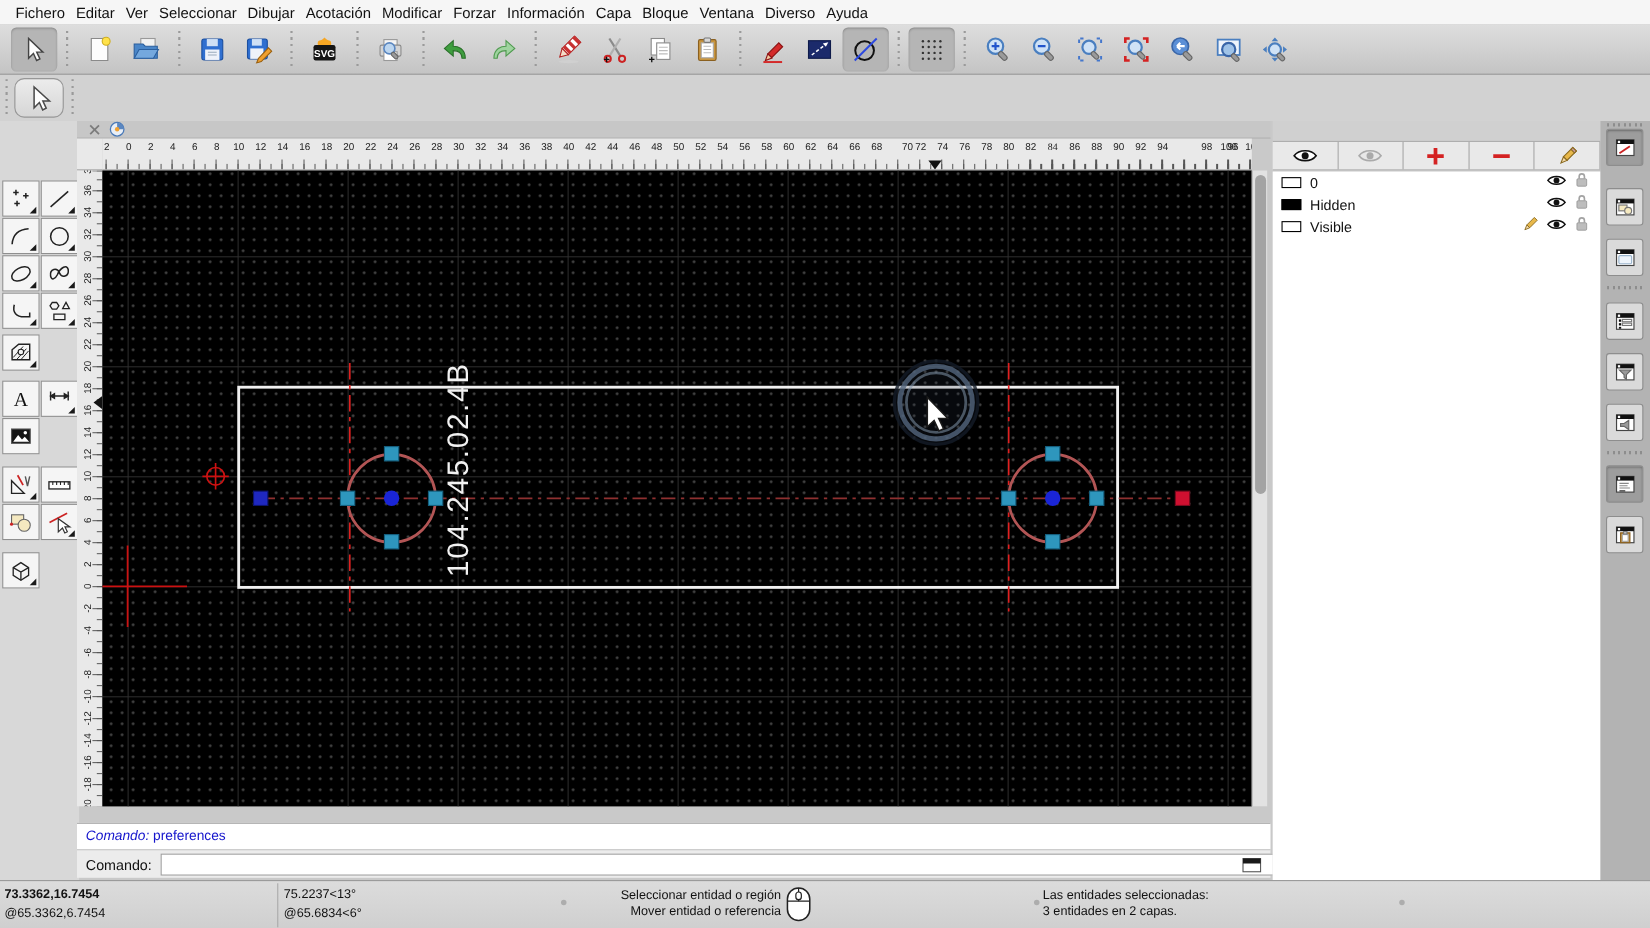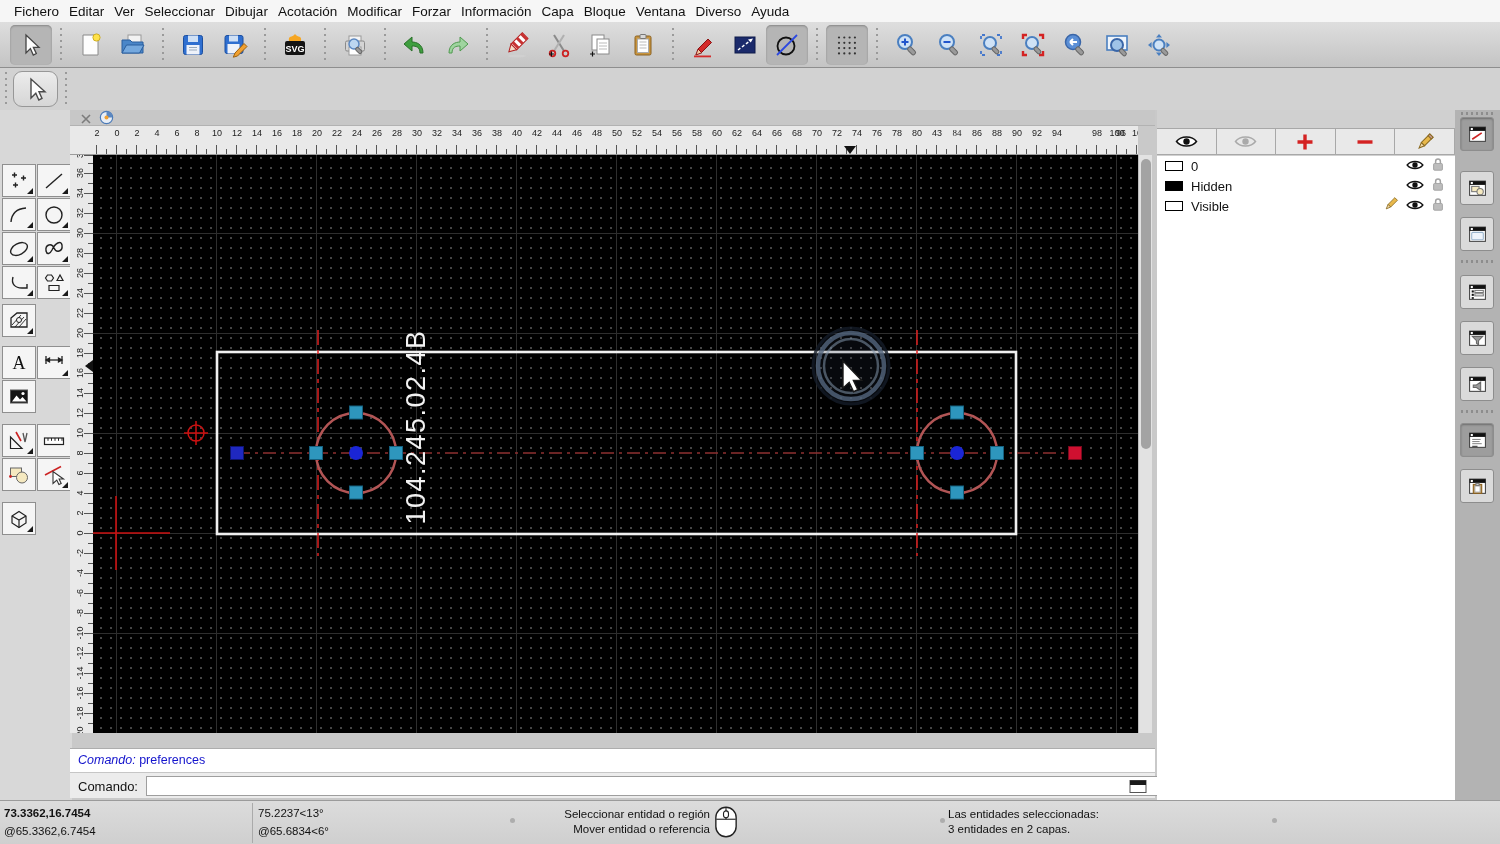--- a/index.html
+++ b/index.html
@@ -494,27 +494,27 @@
       <span class="hlab" style="left: 524px;">50</span>
       <span class="hlab" style="left: 544px;">52</span>
       <span class="hlab" style="left: 564px;">54</span>
       <span class="hlab" style="left: 584px;">56</span>
       <span class="hlab" style="left: 604px;">58</span>
       <span class="hlab" style="left: 624px;">60</span>
       <span class="hlab" style="left: 644px;">62</span>
       <span class="hlab" style="left: 664px;">64</span>
       <span class="hlab" style="left: 684px;">66</span>
       <span class="hlab" style="left: 704px;">68</span>
-      <span class="hlab" style="left: 724px;">70</span>
+      <span class="hlab" style="left: 724px; text-align: right;">70</span>
       <span class="hlab" style="left: 744px;">72</span>
       <span class="hlab" style="left: 764px;">74</span>
       <span class="hlab" style="left: 784px;">76</span>
       <span class="hlab" style="left: 804px;">78</span>
       <span class="hlab" style="left: 824px;">80</span>
-      <span class="hlab" style="left: 844px;">43</span>
+      <span class="hlab" style="left: 844px;">82</span>
       <span class="hlab" style="left: 864px; font-family: Liberation Serif, serif;">84</span>
       <span class="hlab" style="left: 884px;">86</span>
       <span class="hlab" style="left: 904px;">88</span>
       <span class="hlab" style="left: 924px;">90</span>
       <span class="hlab" style="left: 944px;">92</span>
       <span class="hlab" style="left: 964px;">94</span>
       <span class="hlab" style="left: 1028px;">96</span>
       <span class="hlab" style="left: 1004px;">98</span>
       <span class="hlab" style="left: 1024px;">100</span>
       <span class="hlab" style="left: 1044px;">10</span>

